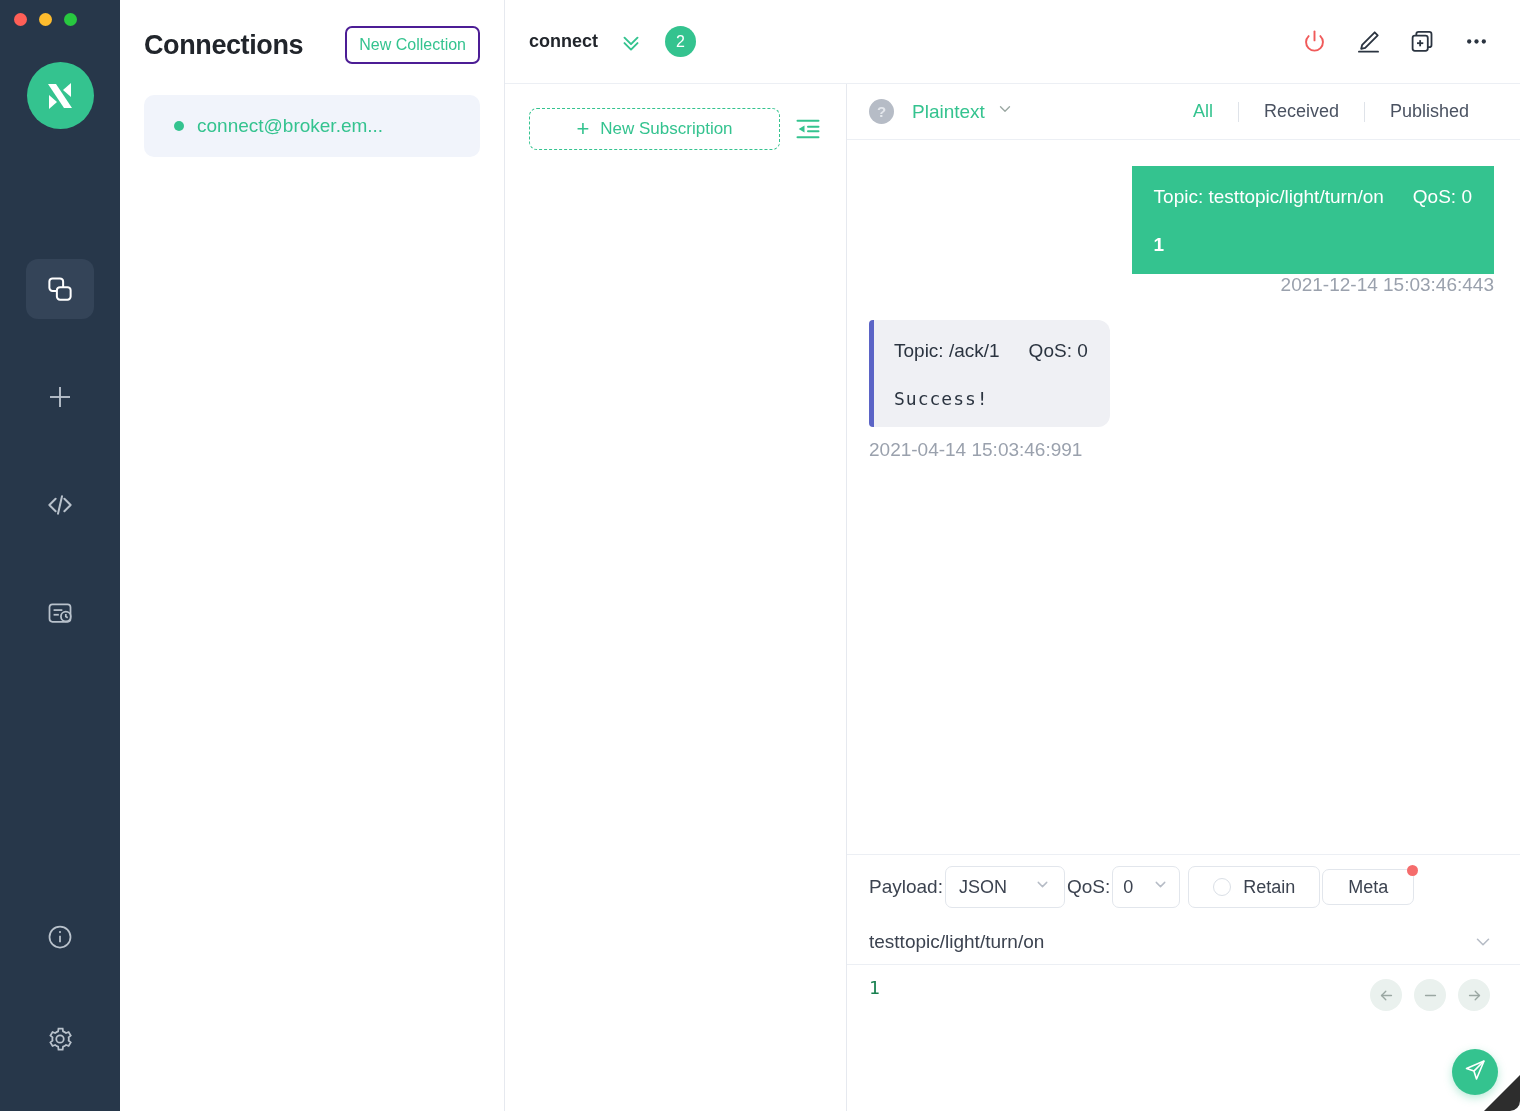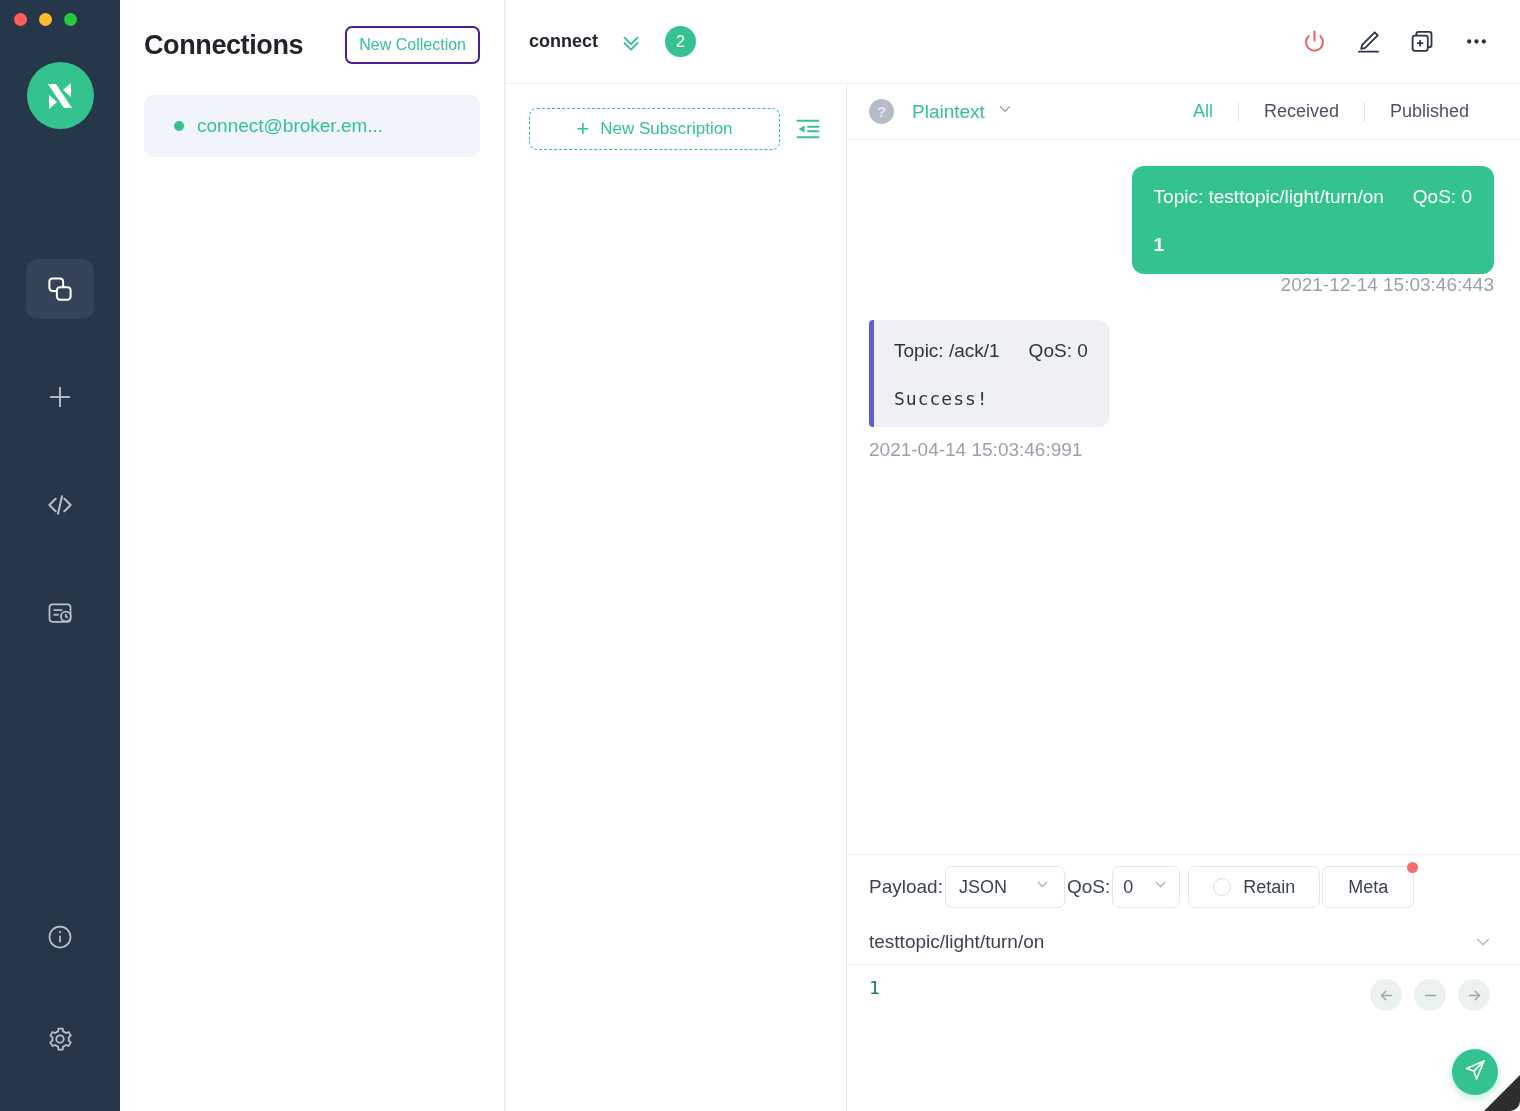--- a/index.html
+++ b/index.html
@@ -190,21 +190,21 @@
     flex: 1 1 auto;
     padding: 26px 26px 0 22px;
     overflow: hidden;
     display: flex; flex-direction: column;
     border-bottom: 1px solid #eceff4;
   }
   .msg { display: flex; flex-direction: column; margin-bottom: 24px; max-width: 100%; }
   .msg.out { align-items: flex-end; }
   .msg.in { align-items: flex-start; gap: 12px; }
   .bubble {
-    border-radius: 12px;
+    border-radius: 0;
     padding: 20px 22px 18px 22px;
     max-width: 660px;
   }
   .bubble.out { background: #34c38f; color: #ffffff; }
   .bubble.in {
     background: #eff0f4; color: #2b3440;
     border-left: 5px solid #5b64c6;
     border-radius: 4px 12px 12px 4px;
     padding-left: 20px;
   }
@@ -233,21 +233,21 @@
   .pub-check {
     height: 42px; min-width: 132px;
     border: 1px solid #e2e6ec; border-radius: 7px;
     display: flex; align-items: center; justify-content: center; gap: 12px;
     font-size: 18px; color: #3c4350; background: #fff;
     margin-left: 6px;
   }
   .check-circle { width: 18px; height: 18px; border-radius: 50%; border: 1px solid #dadfe6; }
   .pub-meta {
     position: relative;
-    height: 42px; min-width: 92px;
+    height: 36px; min-width: 92px;
     border: 1px solid #e2e6ec; border-radius: 7px;
     display: flex; align-items: center; justify-content: center;
     font-size: 18px; color: #3c4350; background: #fff;
   }
   .meta-dot {
     position: absolute; top: -5px; right: -5px;
     width: 11px; height: 11px; border-radius: 50%; background: #f56c6c;
   }
   .pub-topic {
     height: 46px;

